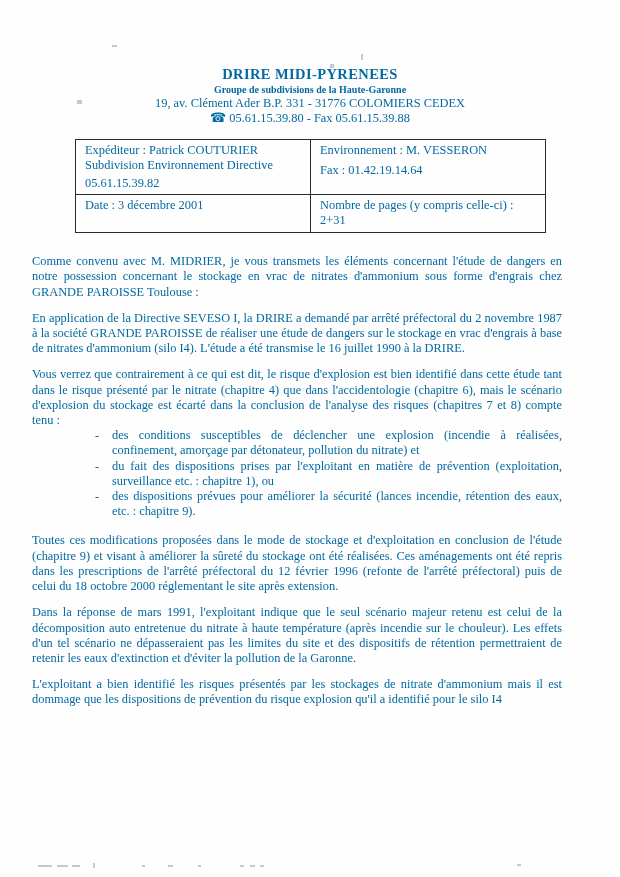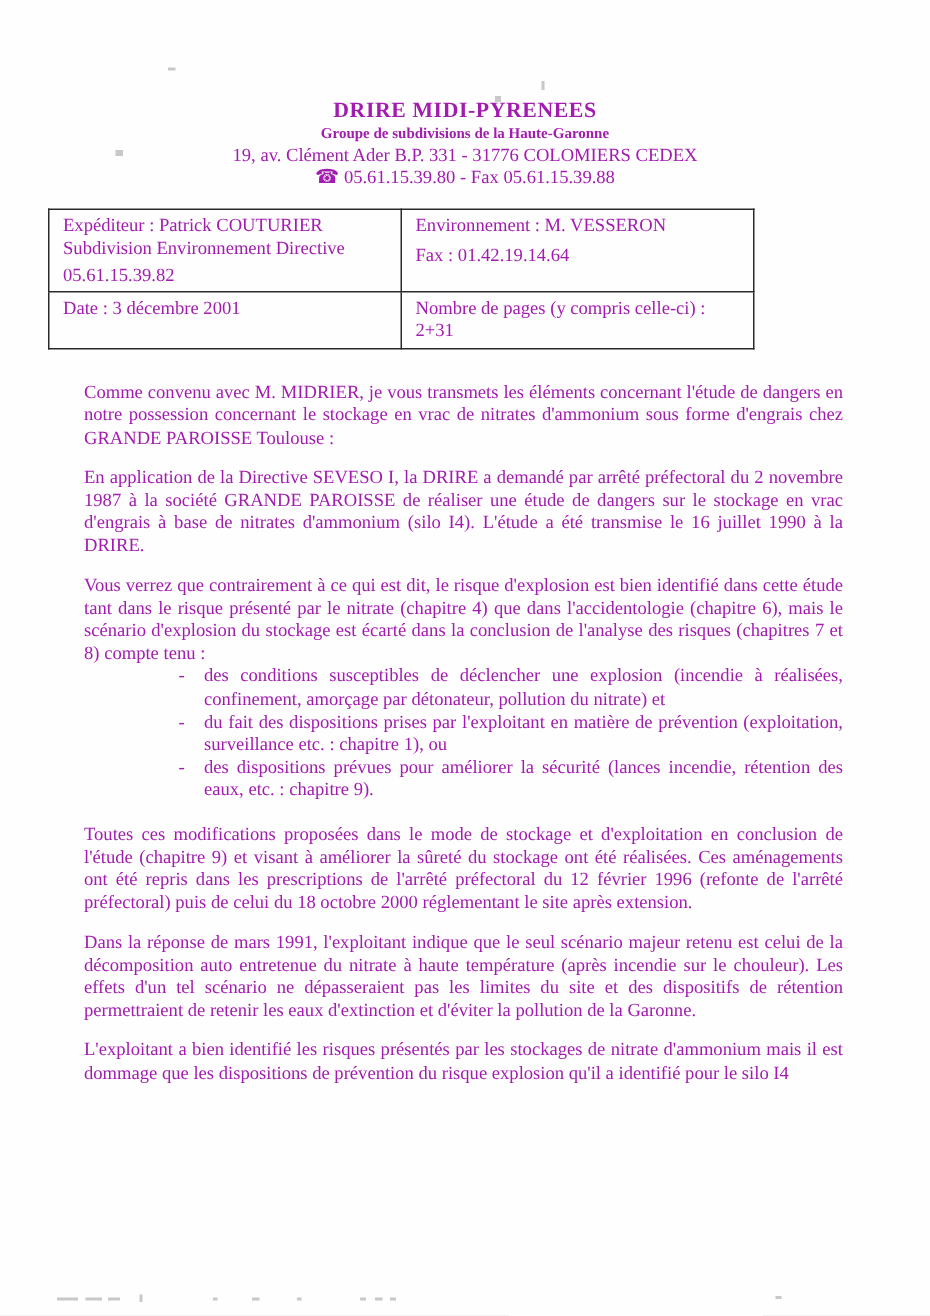--- a/index.html
+++ b/index.html
@@ -2,21 +2,21 @@
 <html lang="fr"><head>
 <meta charset="utf-8">
 <style>
   html, body { margin: 0; padding: 0; background: #e8e8e8; }
   .page {
     position: relative;
     width: 620px;
     height: 877px;
     margin: 0 auto;
     background: #fefefe;
-    color: #a21caf;
+    color: #0369a1;
     font-family: "Liberation Serif", "DejaVu Serif", serif;
     overflow: hidden;
   }
   
   .letterhead {
     padding-top: 66px;
     text-align: center;
     line-height: 1.14;
   }
   .org-title {
@@ -29,40 +29,40 @@
     font-weight: bold;
     margin-top: 1px;
   }
   .org-address, .org-phone {
     font-size: 12.4px;
     margin-top: 1px;
   }
   .phone-glyph { font-size: 13px; margin-right: 3px; }
   
   .fax-table {
-    margin: 13px 0 0 32px;
+    margin: 13px 0 0 75px;
     width: 471px;
     border-collapse: collapse;
     font-size: 12.4px;
     border-radius: 9px;
   }
   .fax-table td {
     border: 1.5px solid #2a2a2a;
     vertical-align: top;
     padding: 3px 9px 4px 9px;
     line-height: 1.2;
   }
   .fax-table .col-left  { width: 50%; }
   .fax-table .col-right { width: 50%; }
   .cell-line { display: block; }
   .exp-phone { margin-top: 3px; }
   .dest-fax  { margin-top: 5px; }
   
   .body-text {
-    margin: 21px 58px 0 56px;
+    margin: 21px 58px 0 32px;
     font-size: 12.4px;
     line-height: 15.2px;
     text-align: justify;
   }
   .body-text p { margin: 0 0 11px 0; }
   .body-text p.no-gap { margin-bottom: 0; }
   .bullet-list { margin: 0 0 14px 0; }
   .bullet-item {
     position: relative;
     padding-left: 80px;

